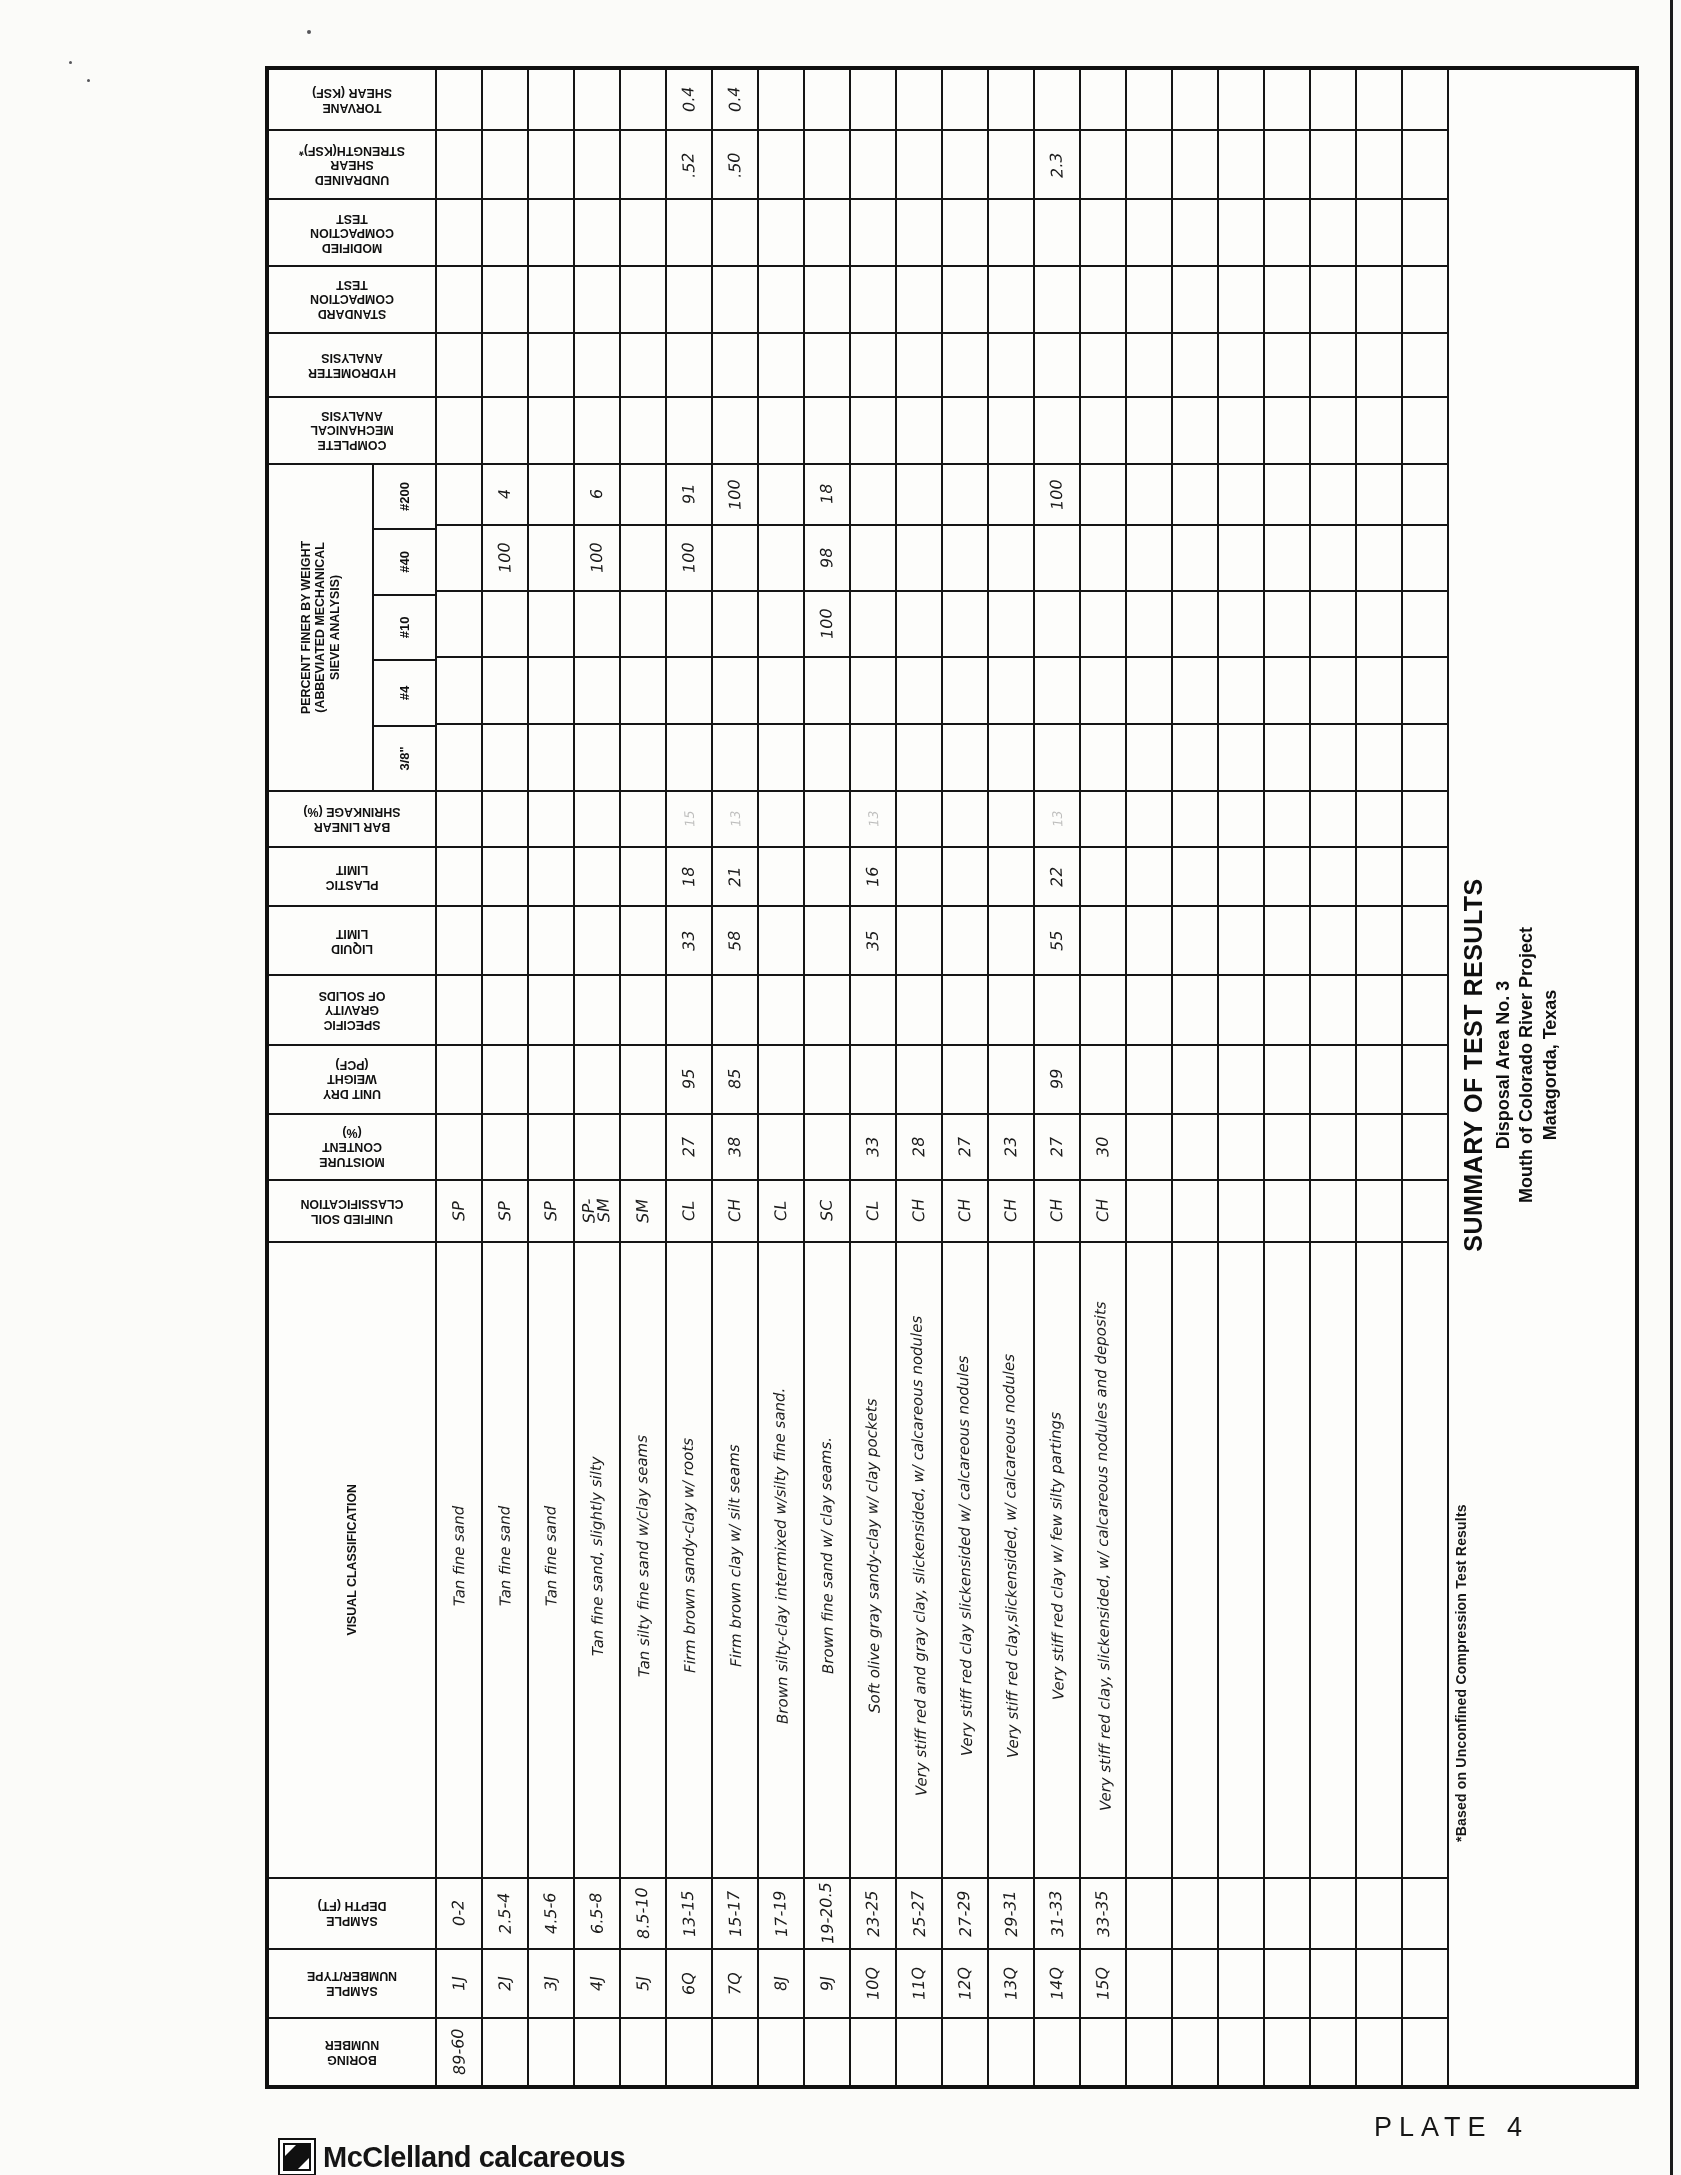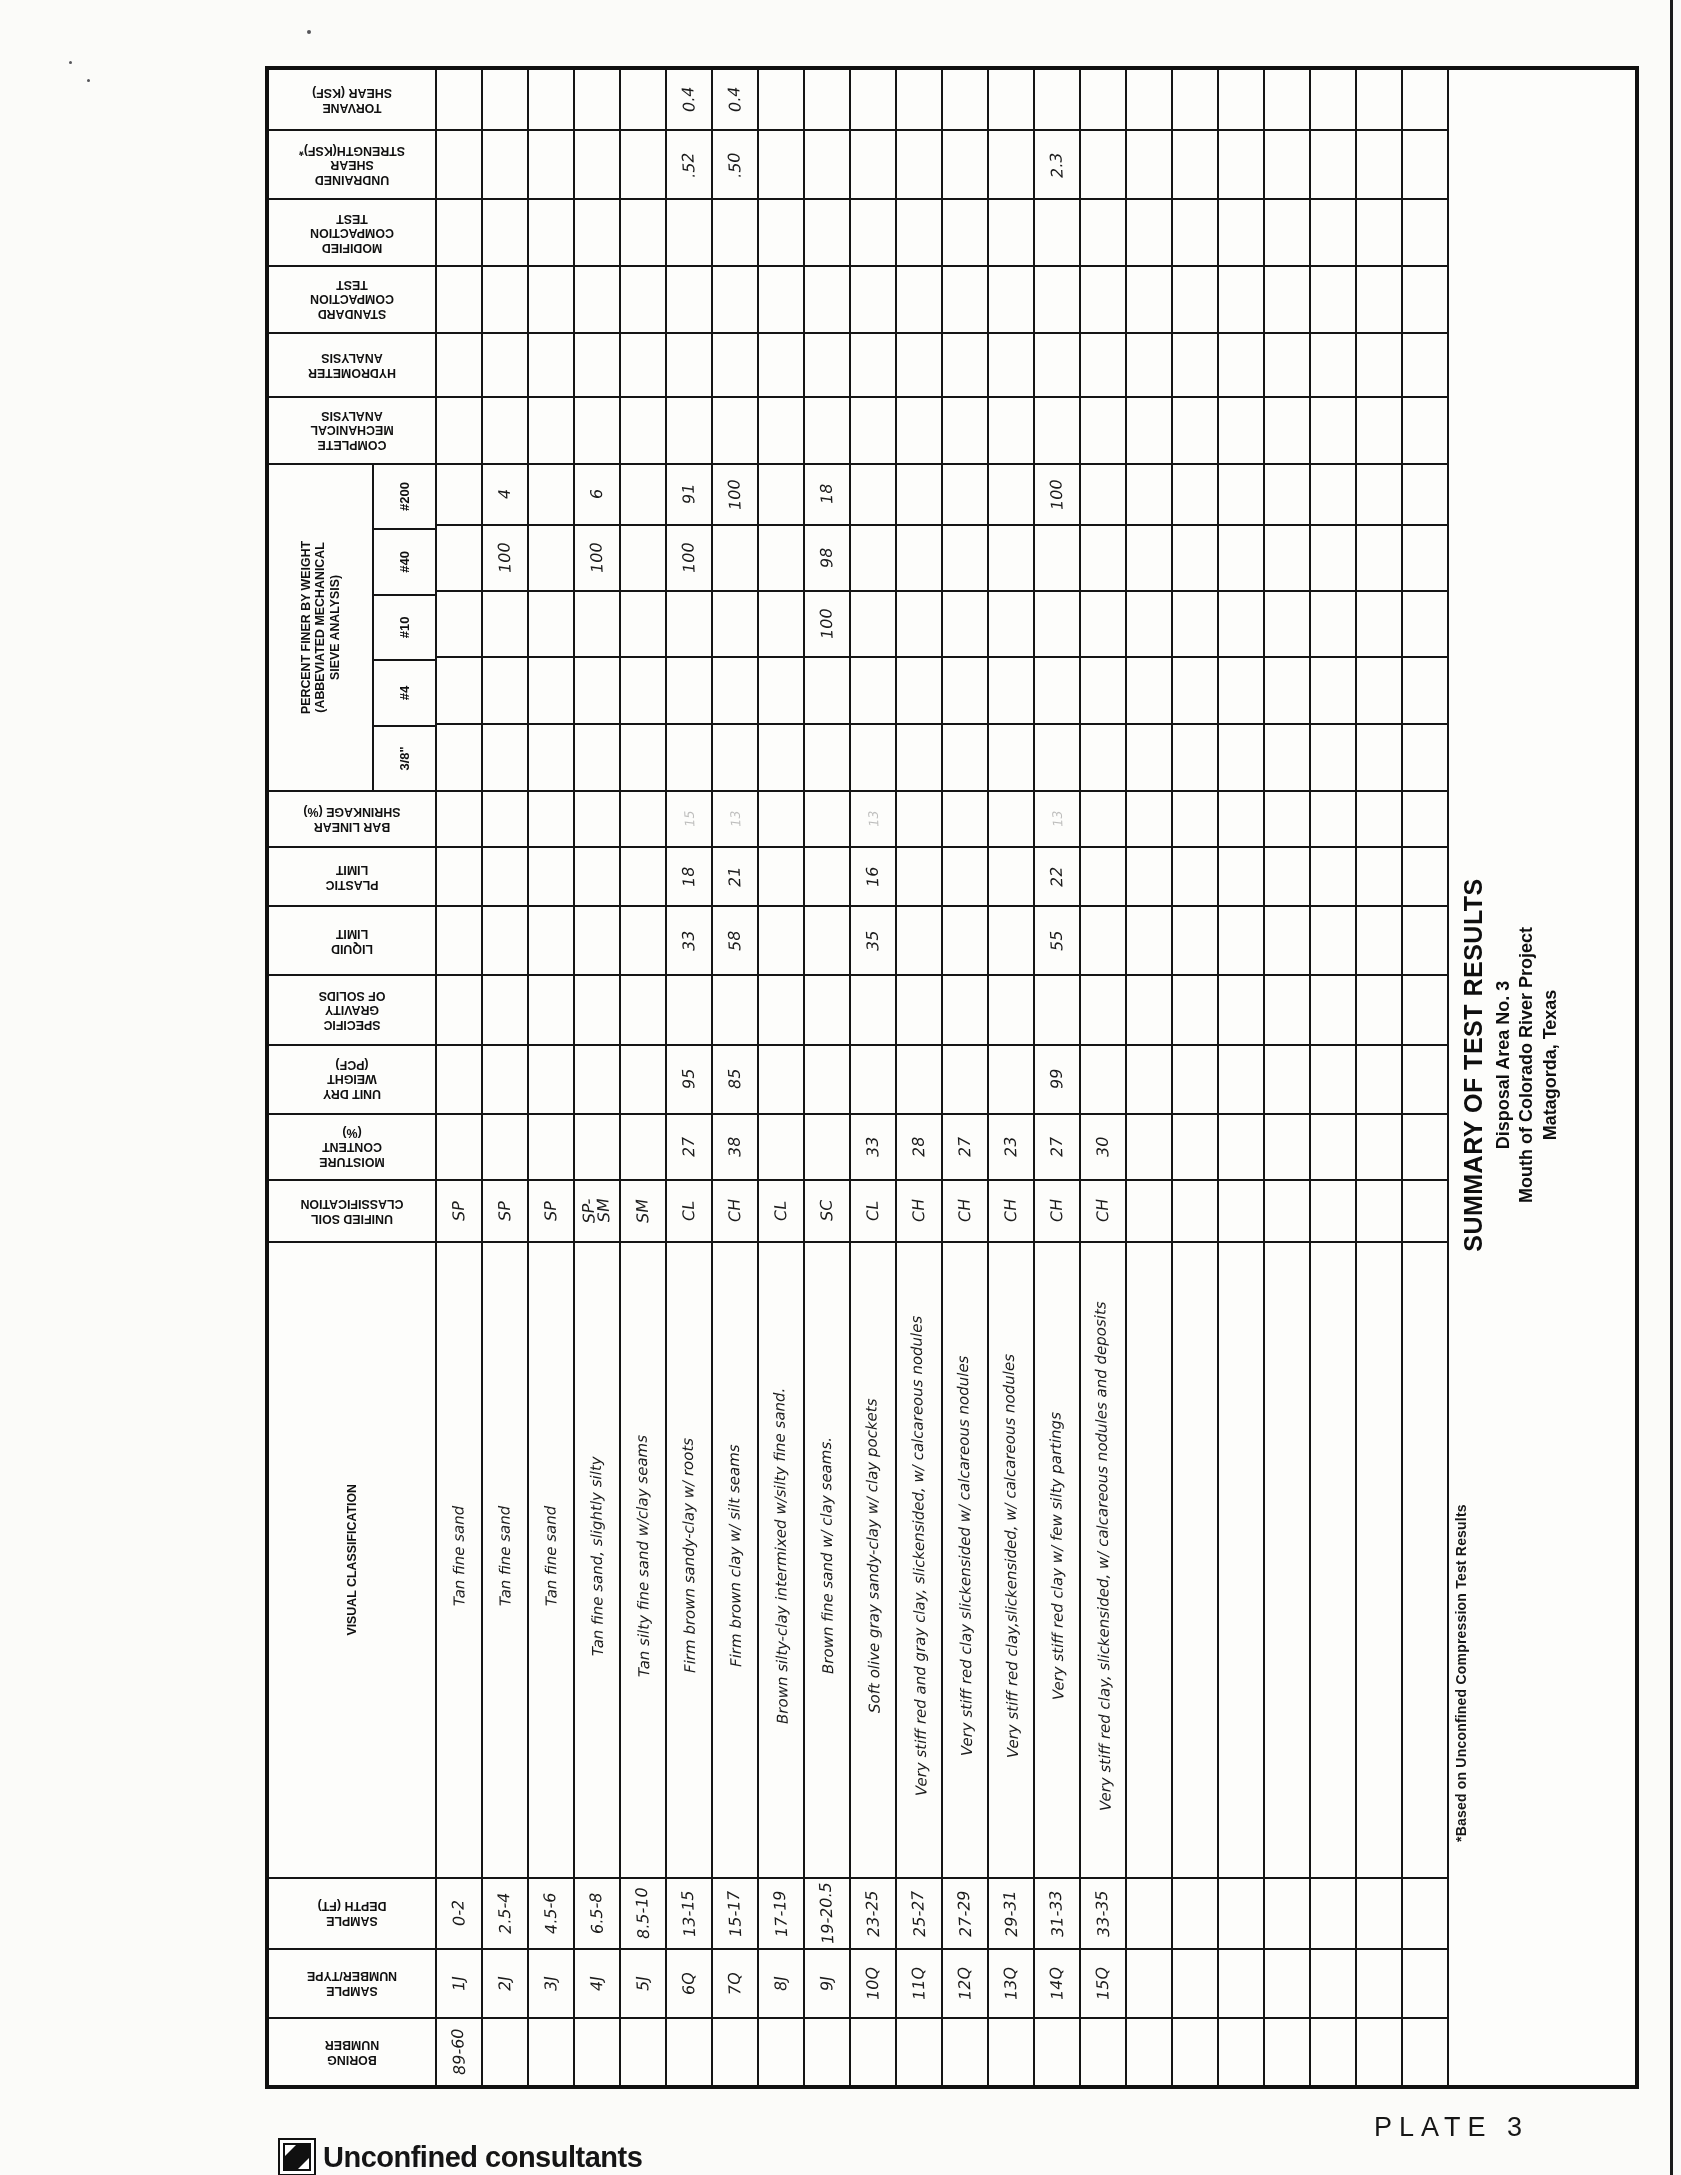--- a/index.html
+++ b/index.html
@@ -725,22 +725,22 @@
 
   <div id="brand">
     <div id="brand-logo">
       <svg width="28" height="28" viewBox="0 0 28 28">
         <rect x="0" y="0" width="28" height="28" fill="#111"></rect>
         <polygon points="2,2 13,2 2,13" fill="#fff"></polygon>
         <polygon points="26,26 15,26 26,15" fill="#fff"></polygon>
         <polygon points="15,2 26,2 26,13" fill="#111"></polygon>
       </svg>
     </div>
-    <div id="brand-text">Unconfined consultants</div>
+    <div id="brand-text">McClelland calcareous</div>
   </div>
 
-  <div id="plate">PLATE 3</div>
+  <div id="plate">PLATE 4</div>
 
   <div class="speck" style="left:307px;top:30px;width:4px;height:4px;"></div>
   <div class="speck" style="left:87px;top:79px;width:3px;height:3px;"></div>
   <div class="speck" style="left:69px;top:61px;width:3px;height:3px;"></div>
 </div>
 
 
 </body></html>

